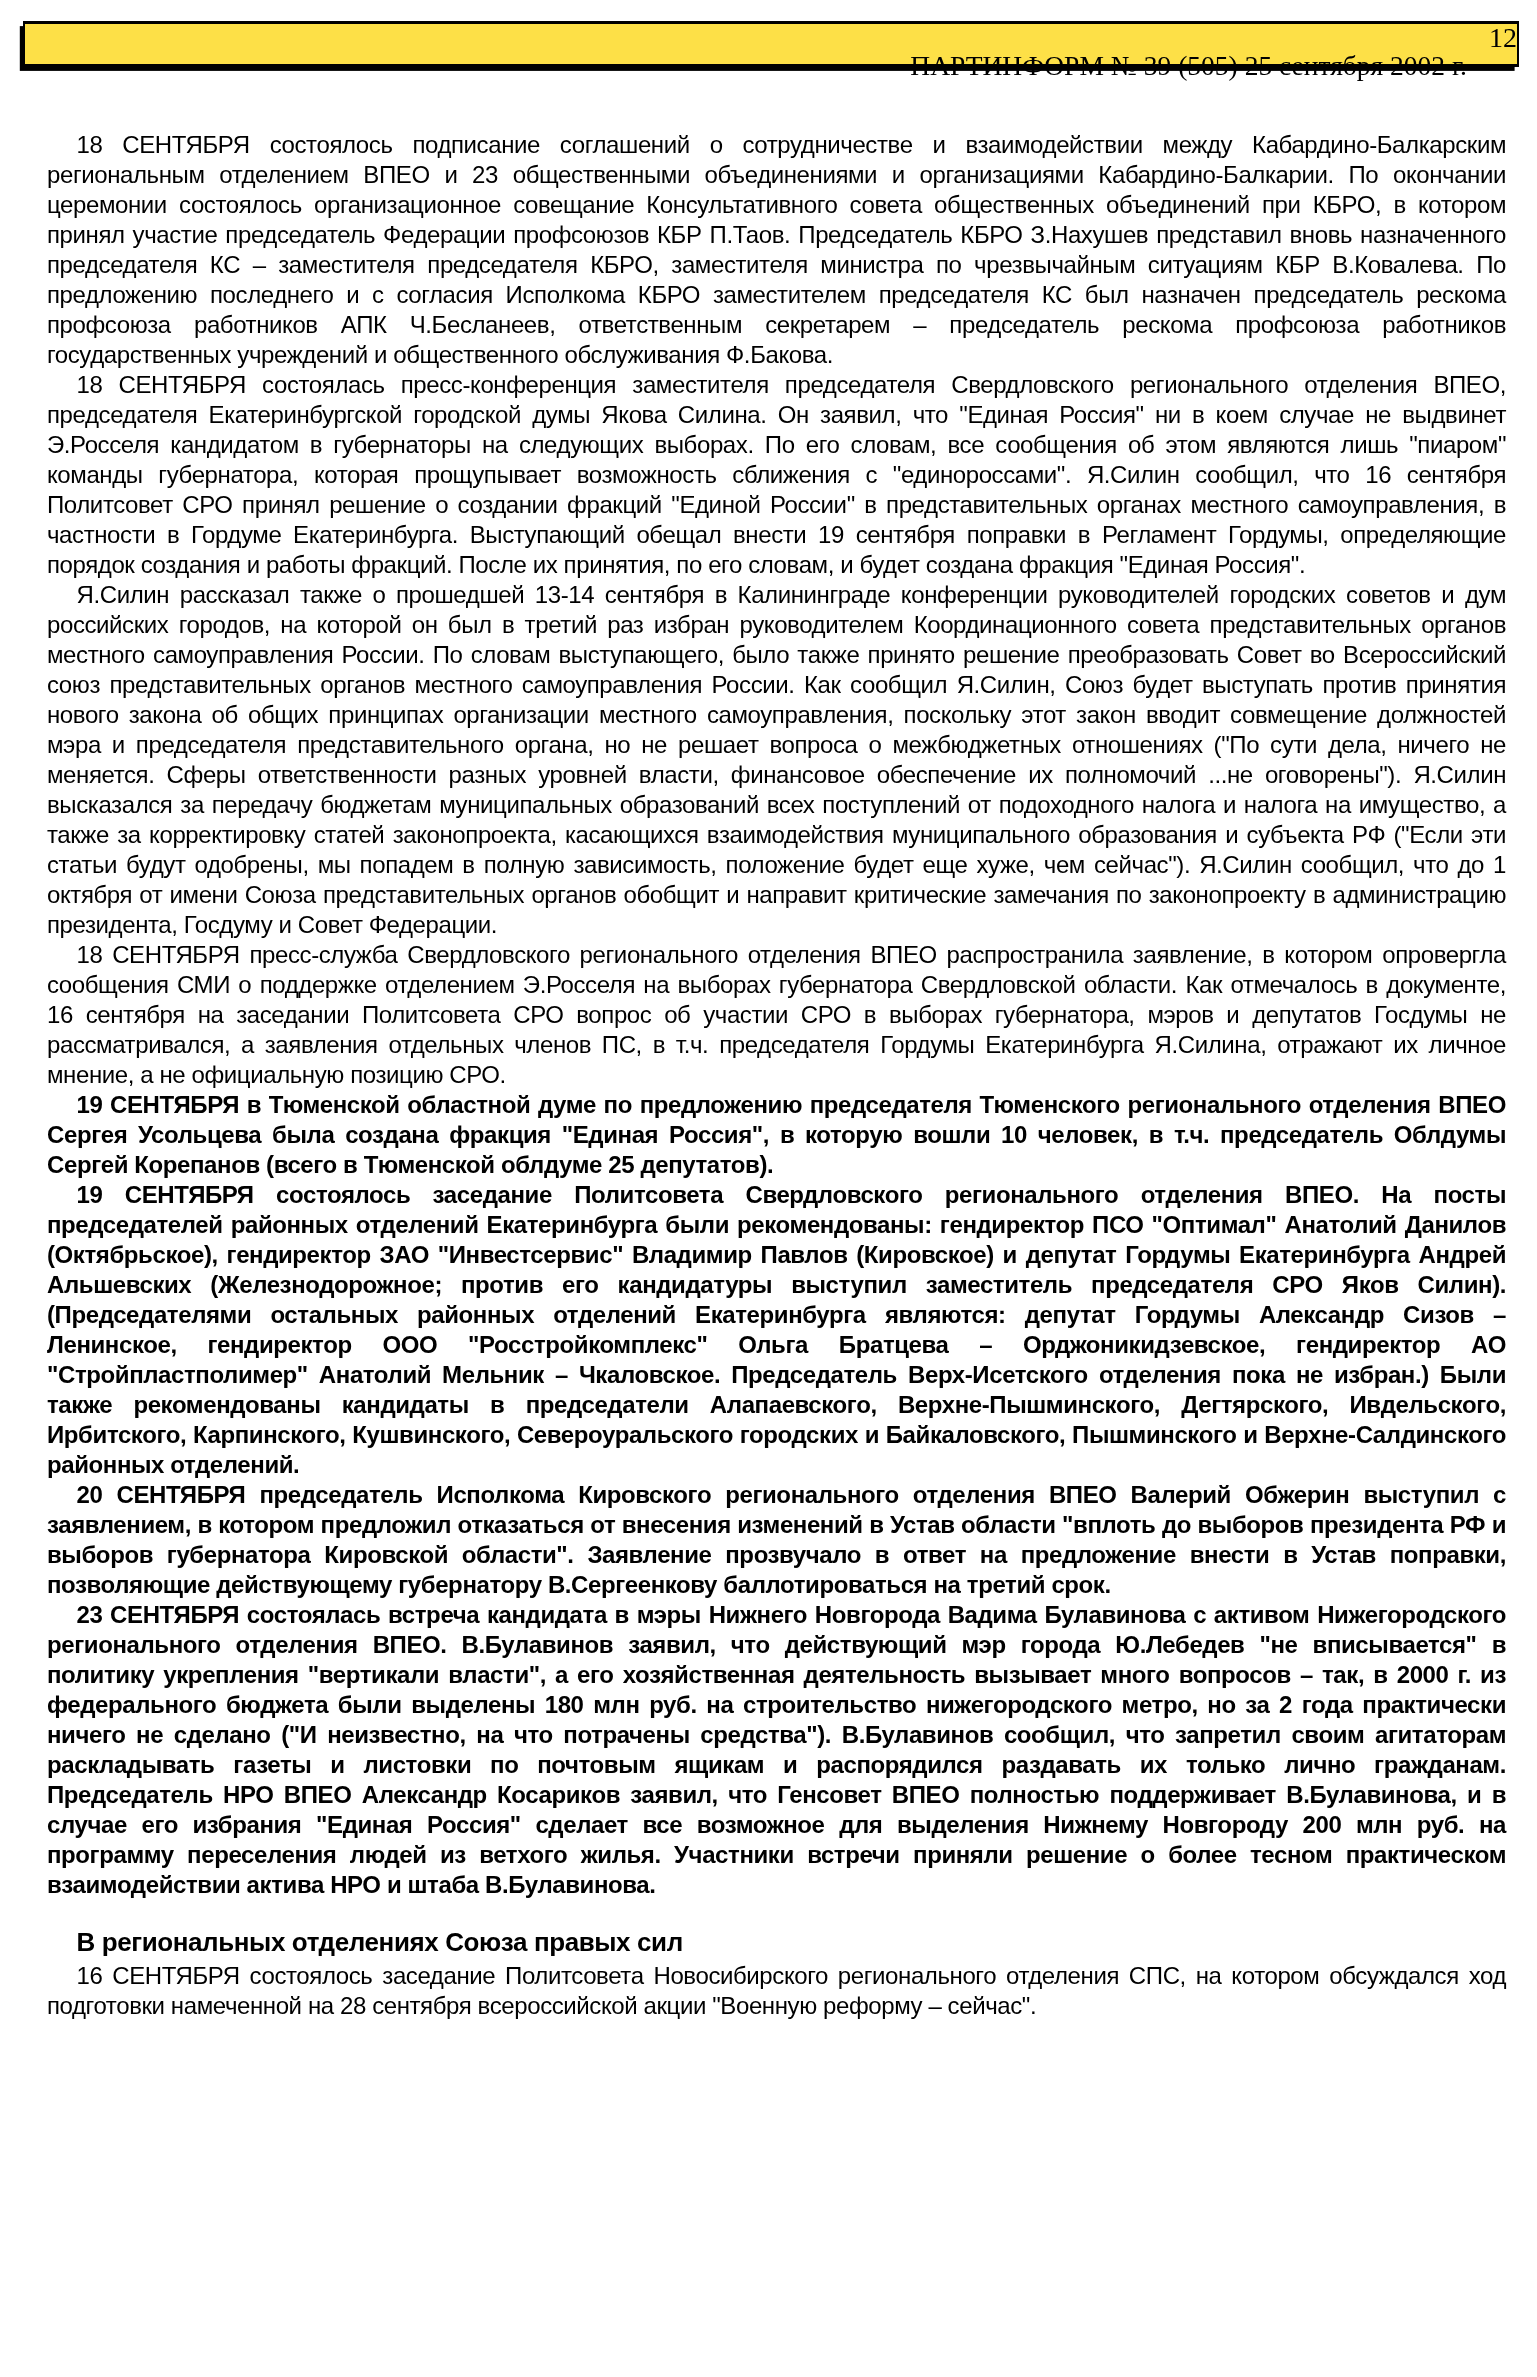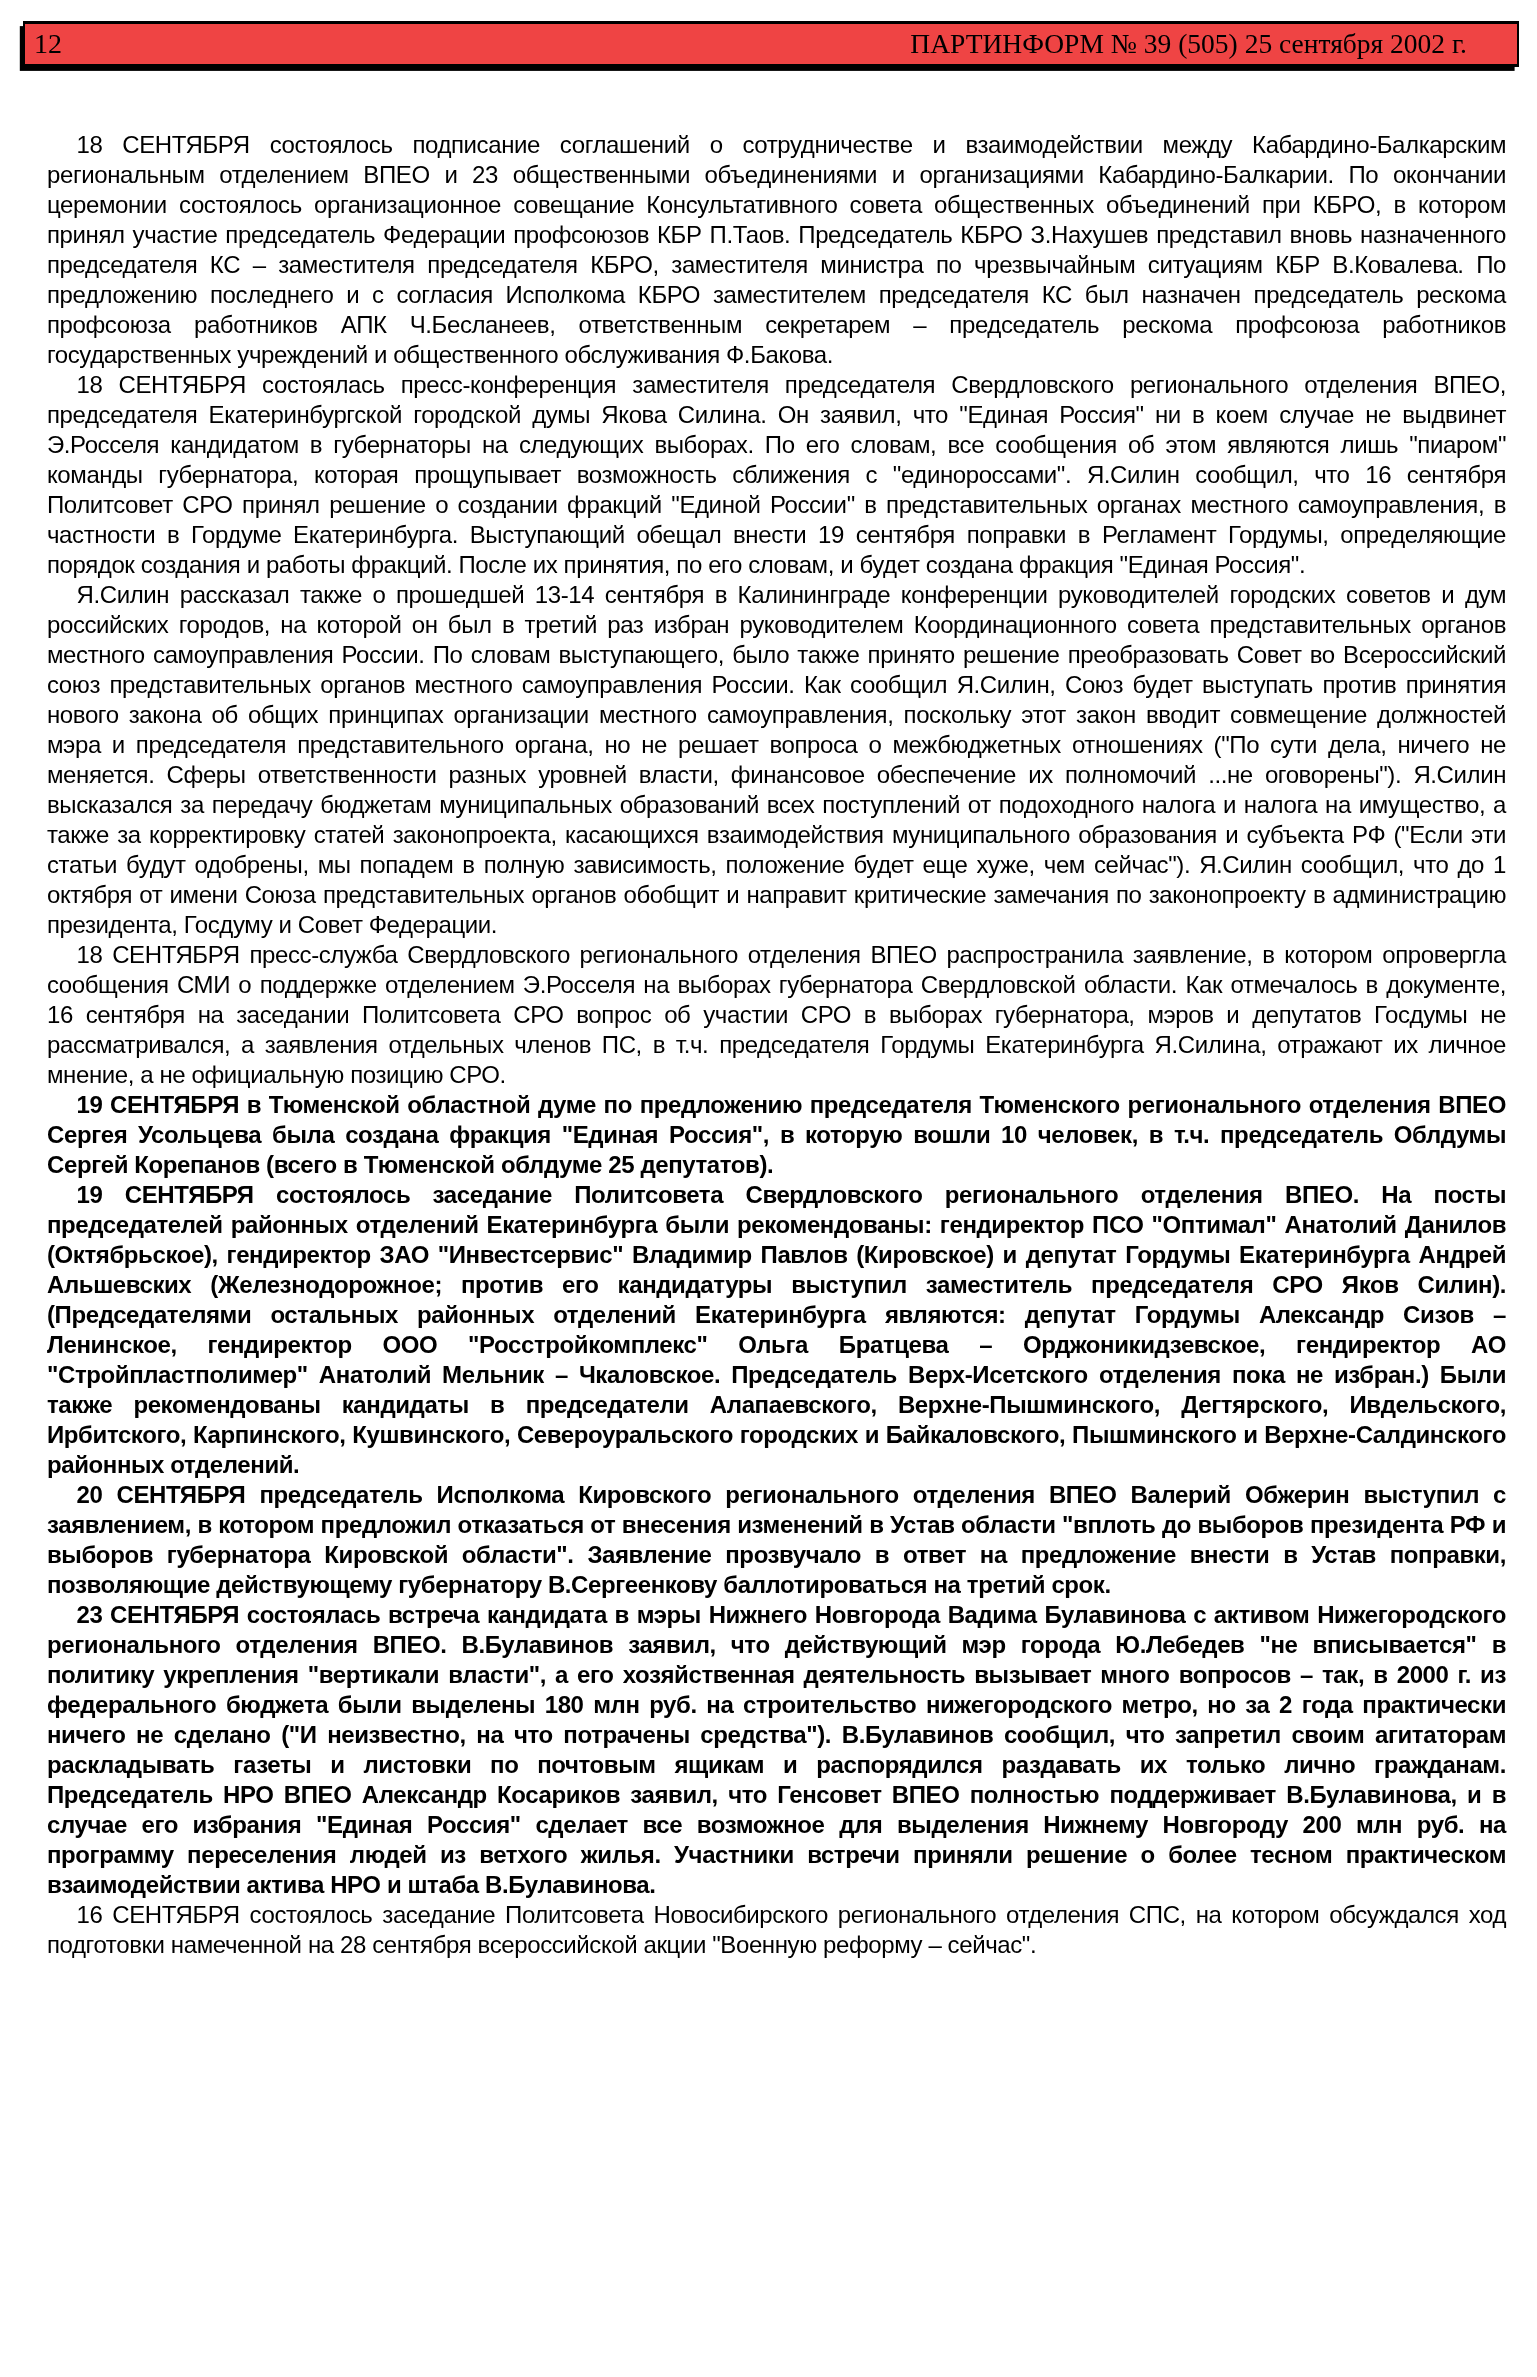--- a/index.html
+++ b/index.html
@@ -15,23 +15,24 @@
     color: #000000;
     overflow: hidden;
   }
   .header-box {
     margin: 21px 18px 0 23px;
     border: 2.6px solid #000000;
     border-top-width: 3.2px;
     border-bottom-width: 3.8px;
     height: 40px;
     display: flex;
-    align-items: center;
+    align-items: flex-end;
     box-shadow: -3.8px 4.5px 0 -0.6px #000000;
-    background: #ef4444;
+    background: #fde047;
+    flex-direction: column;
   }
   .page-number {
     font-family: "Liberation Serif", "DejaVu Serif", serif;
     font-size: 28px;
     line-height: 1;
     padding-left: 9px;
   }
   .journal-title {
     font-family: "Liberation Serif", "DejaVu Serif", serif;
     font-size: 27.5px;
@@ -75,16 +76,17 @@
   </div>
   <div class="doc-body" id="doc-body">
       <p class="para">18 СЕНТЯБРЯ состоялось подписание соглашений о сотрудничестве и взаимодействии между Кабардино-Балкарским региональным отделением ВПЕО и 23 общественными объединениями и организациями Кабардино-Балкарии. По окончании церемонии состоялось организационное совещание Консультативного совета общественных объединений при КБРО, в котором принял участие председатель Федерации профсоюзов КБР П.Таов. Председатель КБРО З.Нахушев представил вновь назначенного председателя КС – заместителя председателя КБРО, заместителя министра по чрезвычайным ситуациям КБР В.Ковалева. По предложению последнего и с согласия Исполкома КБРО заместителем председателя КС был назначен председатель рескома профсоюза работников АПК Ч.Бесланеев, ответственным секретарем – председатель рескома профсоюза работников государственных учреждений и общественного обслуживания Ф.Бакова.</p>
       <p class="para">18 СЕНТЯБРЯ состоялась пресс-конференция заместителя председателя Свердловского регионального отделения ВПЕО, председателя Екатеринбургской городской думы Якова Силина. Он заявил, что "Единая Россия" ни в коем случае не выдвинет Э.Росселя кандидатом в губернаторы на следующих выборах. По его словам, все сообщения об этом являются лишь "пиаром" команды губернатора, которая прощупывает возможность сближения с "единороссами". Я.Силин сообщил, что 16 сентября Политсовет СРО принял решение о создании фракций "Единой России" в представительных органах местного самоуправления, в частности в Гордуме Екатеринбурга. Выступающий обещал внести 19 сентября поправки в Регламент Гордумы, определяющие порядок создания и работы фракций. После их принятия, по его словам, и будет создана фракция "Единая Россия".</p>
       <p class="para">Я.Силин рассказал также о прошедшей 13-14 сентября в Калининграде конференции руководителей городских советов и дум российских городов, на которой он был в третий раз избран руководителем Координационного совета представительных органов местного самоуправления России. По словам выступающего, было также принято решение преобразовать Совет во Всероссийский союз представительных органов местного самоуправления России. Как сообщил Я.Силин, Союз будет выступать против принятия нового закона об общих принципах организации местного самоуправления, поскольку этот закон вводит совмещение должностей мэра и председателя представительного органа, но не решает вопроса о межбюджетных отношениях ("По сути дела, ничего не меняется. Сферы ответственности разных уровней власти, финансовое обеспечение их полномочий ...не оговорены"). Я.Силин высказался за передачу бюджетам муниципальных образований всех поступлений от подоходного налога и налога на имущество, а также за корректировку статей законопроекта, касающихся взаимодействия муниципального образования и субъекта РФ ("Если эти статьи будут одобрены, мы попадем в полную зависимость, положение будет еще хуже, чем сейчас"). Я.Силин сообщил, что до 1 октября от имени Союза представительных органов обобщит и направит критические замечания по законопроекту в администрацию президента, Госдуму и Совет Федерации.</p>
       <p class="para">18 СЕНТЯБРЯ пресс-служба Свердловского регионального отделения ВПЕО распространила заявление, в котором опровергла сообщения СМИ о поддержке отделением Э.Росселя на выборах губернатора Свердловской области. Как отмечалось в документе, 16 сентября на заседании Политсовета СРО вопрос об участии СРО в выборах губернатора, мэров и депутатов Госдумы не рассматривался, а заявления отдельных членов ПС, в т.ч. председателя Гордумы Екатеринбурга Я.Силина, отражают их личное мнение, а не официальную позицию СРО.</p>
       <p class="para bold">19 СЕНТЯБРЯ в Тюменской областной думе по предложению председателя Тюменского регионального отделения ВПЕО Сергея Усольцева была создана фракция "Единая Россия", в которую вошли 10 человек, в т.ч. председатель Облдумы Сергей Корепанов (всего в Тюменской облдуме 25 депутатов).</p>
       <p class="para bold">19 СЕНТЯБРЯ состоялось заседание Политсовета Свердловского регионального отделения ВПЕО. На посты председателей районных отделений Екатеринбурга были рекомендованы: гендиректор ПСО "Оптимал" Анатолий Данилов (Октябрьское), гендиректор ЗАО "Инвестсервис" Владимир Павлов (Кировское) и депутат Гордумы Екатеринбурга Андрей Альшевских (Железнодорожное; против его кандидатуры выступил заместитель председателя СРО Яков Силин). (Председателями остальных районных отделений Екатеринбурга являются: депутат Гордумы Александр Сизов – Ленинское, гендиректор ООО "Росстройкомплекс" Ольга Братцева – Орджоникидзевское, гендиректор АО "Стройпластполимер" Анатолий Мельник – Чкаловское. Председатель Верх-Исетского отделения пока не избран.) Были также рекомендованы кандидаты в председатели Алапаевского, Верхне-Пышминского, Дегтярского, Ивдельского, Ирбитского, Карпинского, Кушвинского, Североуральского городских и Байкаловского, Пышминского и Верхне-Салдинского районных отделений.</p>
       <p class="para bold">20 СЕНТЯБРЯ председатель Исполкома Кировского регионального отделения ВПЕО Валерий Обжерин выступил с заявлением, в котором предложил отказаться от внесения изменений в Устав области "вплоть до выборов президента РФ и выборов губернатора Кировской области". Заявление прозвучало в ответ на предложение внести в Устав поправки, позволяющие действующему губернатору В.Сергеенкову баллотироваться на третий срок.</p>
       <p class="para bold">23 СЕНТЯБРЯ состоялась встреча кандидата в мэры Нижнего Новгорода Вадима Булавинова с активом Нижегородского регионального отделения ВПЕО. В.Булавинов заявил, что действующий мэр города Ю.Лебедев "не вписывается" в политику укрепления "вертикали власти", а его хозяйственная деятельность вызывает много вопросов – так, в 2000 г. из федерального бюджета были выделены 180 млн руб. на строительство нижегородского метро, но за 2 года практически ничего не сделано ("И неизвестно, на что потрачены средства"). В.Булавинов сообщил, что запретил своим агитаторам раскладывать газеты и листовки по почтовым ящикам и распорядился раздавать их только лично гражданам. Председатель НРО ВПЕО Александр Косариков заявил, что Генсовет ВПЕО полностью поддерживает В.Булавинова, и в случае его избрания "Единая Россия" сделает все возможное для выделения Нижнему Новгороду 200 млн руб. на программу переселения людей из ветхого жилья. Участники встречи приняли решение о более тесном практическом взаимодействии актива НРО и штаба В.Булавинова.</p>
+      <p class="section-heading">В региональных отделениях Союза правых сил</p>
       <p class="para">16 СЕНТЯБРЯ состоялось заседание Политсовета Новосибирского регионального отделения СПС, на котором обсуждался ход подготовки намеченной на 28 сентября всероссийской акции "Военную реформу – сейчас".</p>
     </div>
 </div>
 
 
 </body></html>

